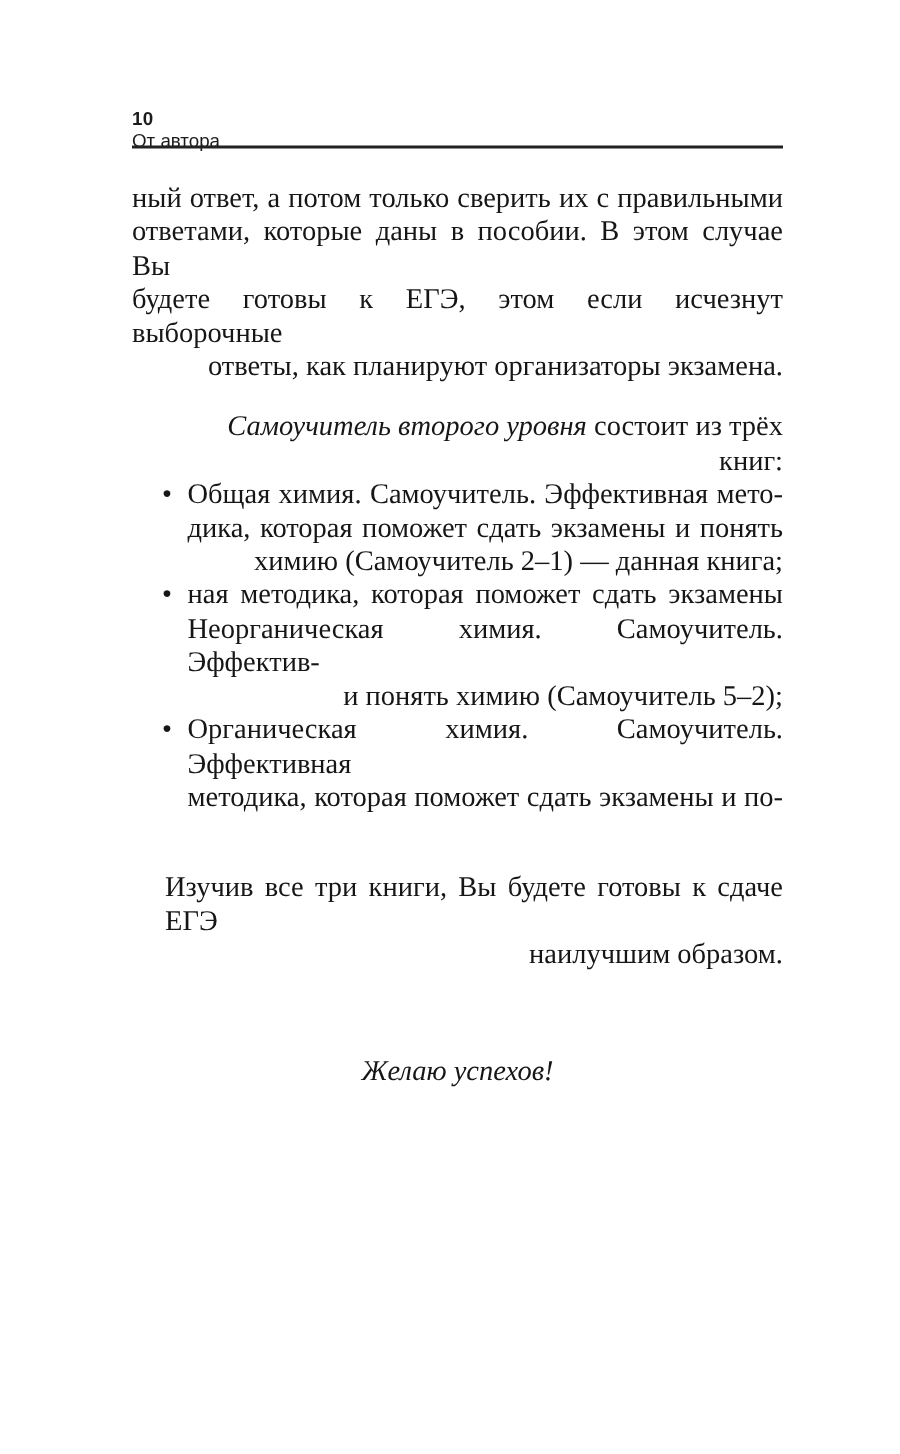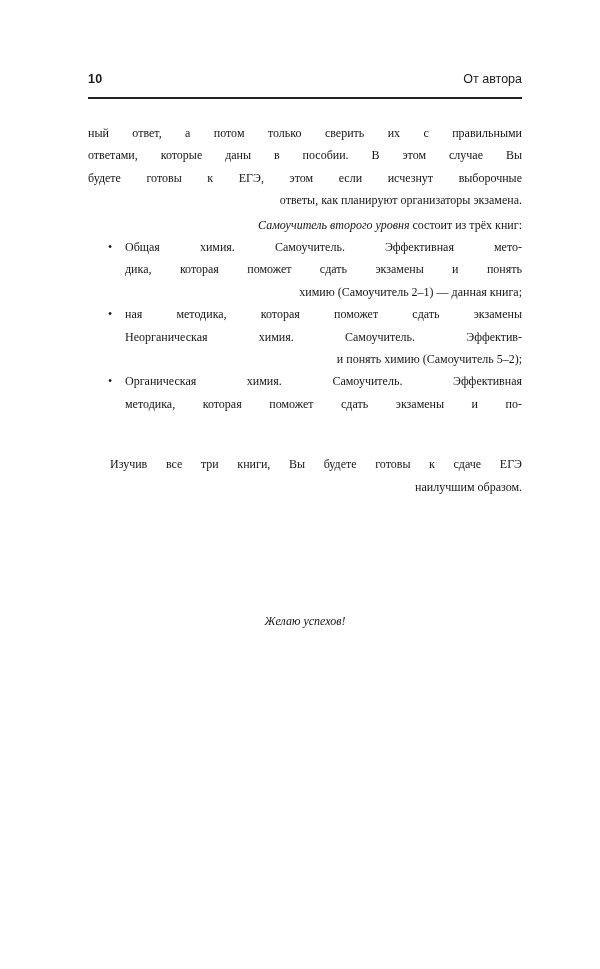--- a/index.html
+++ b/index.html
@@ -16,55 +16,56 @@
     left: 88px;
     top: 72px;
     width: 434px;
     display: flex;
     justify-content: space-between;
     align-items: baseline;
     font-family: "Liberation Sans", sans-serif;
     font-size: 12.5px;
     line-height: 15px;
     color: #1b1b1b;
+    flex-direction: column;
   }
   .page-number { font-weight: bold; letter-spacing: 0.2px; }
   .header-rule {
     position: absolute;
     left: 88px;
     top: 97px;
     width: 434px;
     height: 1.6px;
     background: #222222;
   }
   .body-text {
     position: absolute;
     left: 88px;
     top: 122px;
     width: 434px;
     font-family: "Liberation Serif", serif;
-    font-size: 12px;
+    font-size: 19px;
     line-height: 22.4px;
     color: #161616;
   }
   .jline { text-align: justify; text-align-last: justify; }
   .lline { text-align: right; }
   .indent { padding-left: 22px; }
-  .intro-line { margin-top: 2px; }
+  .intro-line { margin-top: 18px; }
   .italic { font-style: italic; }
   .bullet-item { position: relative; padding-left: 37px; }
   .bullet-marker {
     position: absolute;
     left: 20px;
     top: 0;
     font-style: normal;
   }
   .para-2 { margin-top: 38px; }
   .closing-line {
-    margin-top: 112px;
+    margin-top: 55px;
     text-align: center;
     font-style: italic;
   }
 </style>
 </head>
 <body>
 
 <div class="page">
 
   <div class="running-header">

